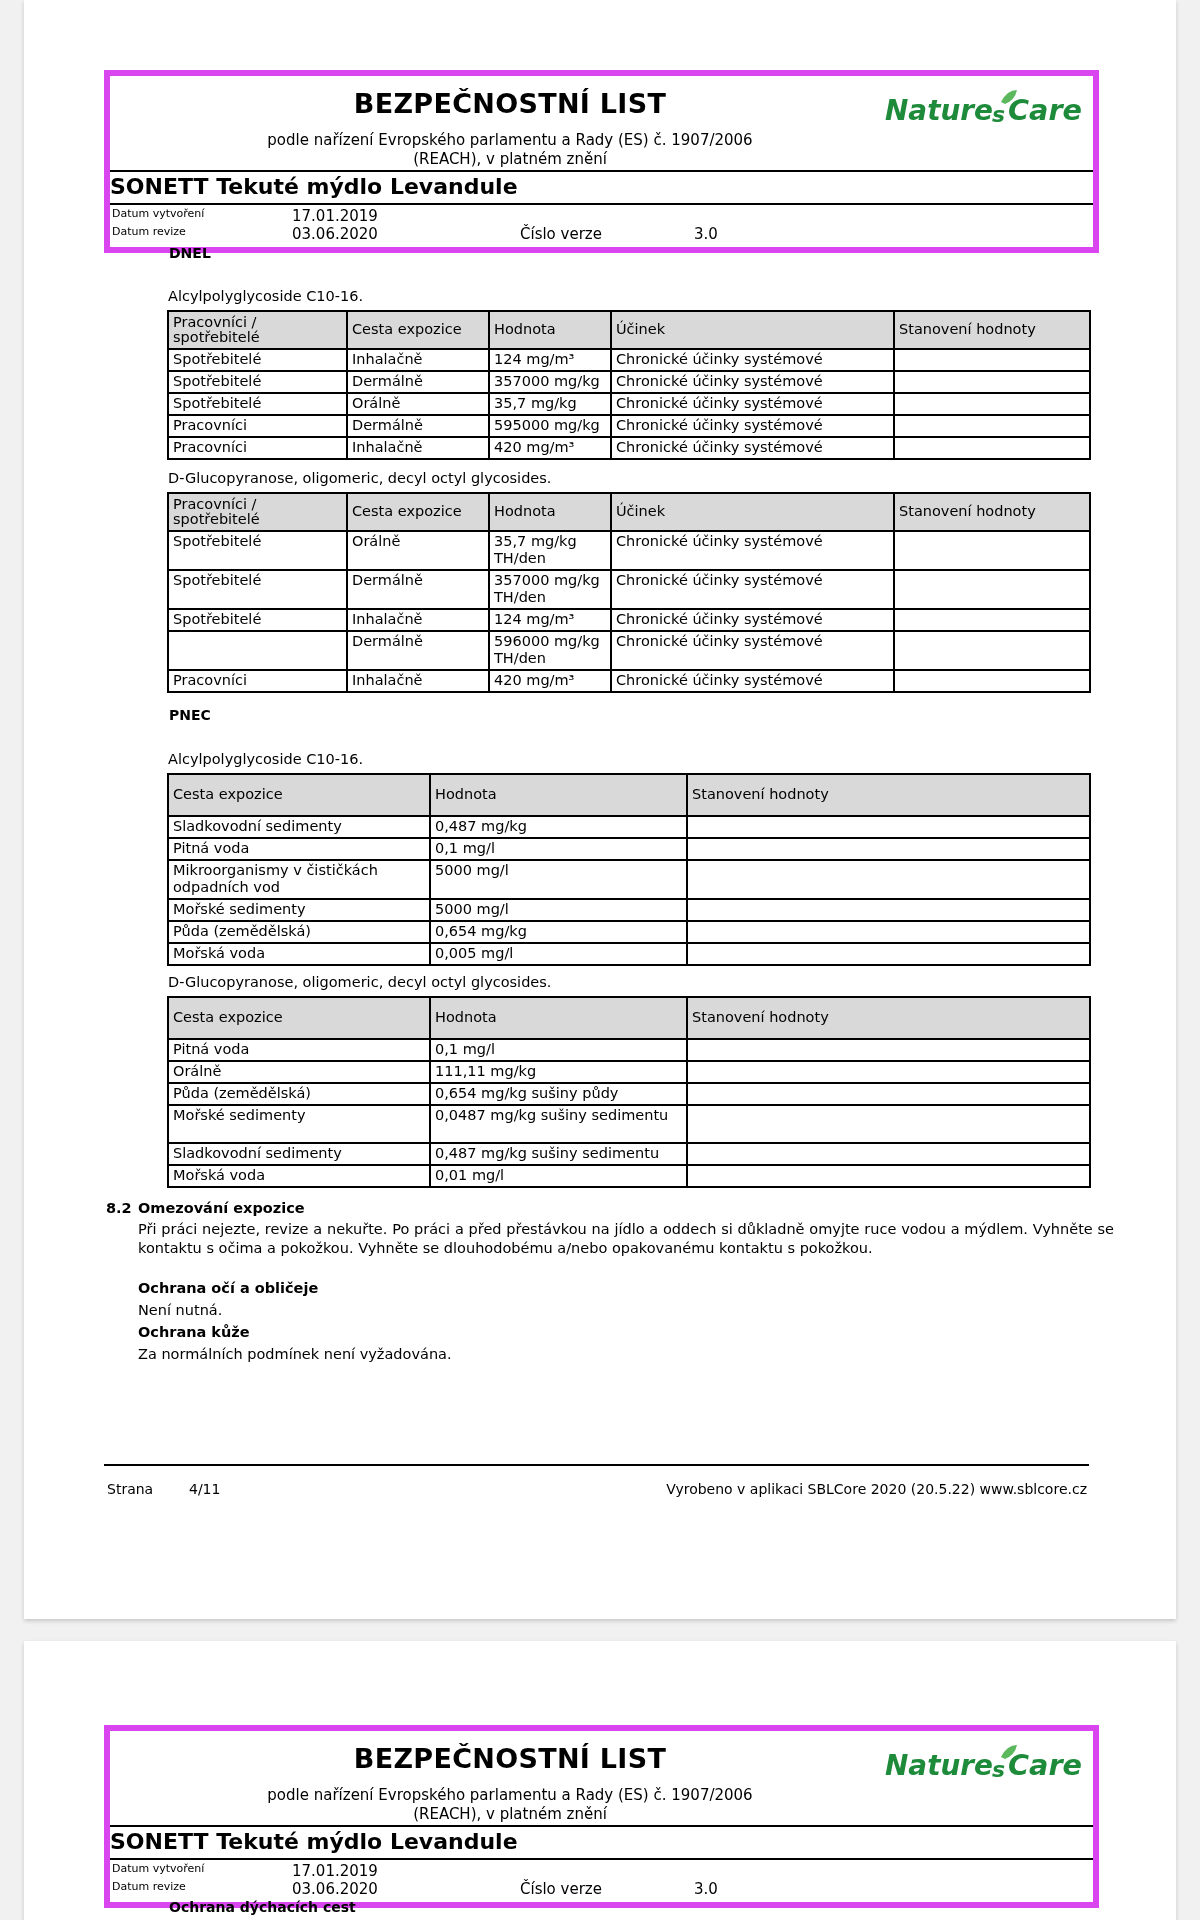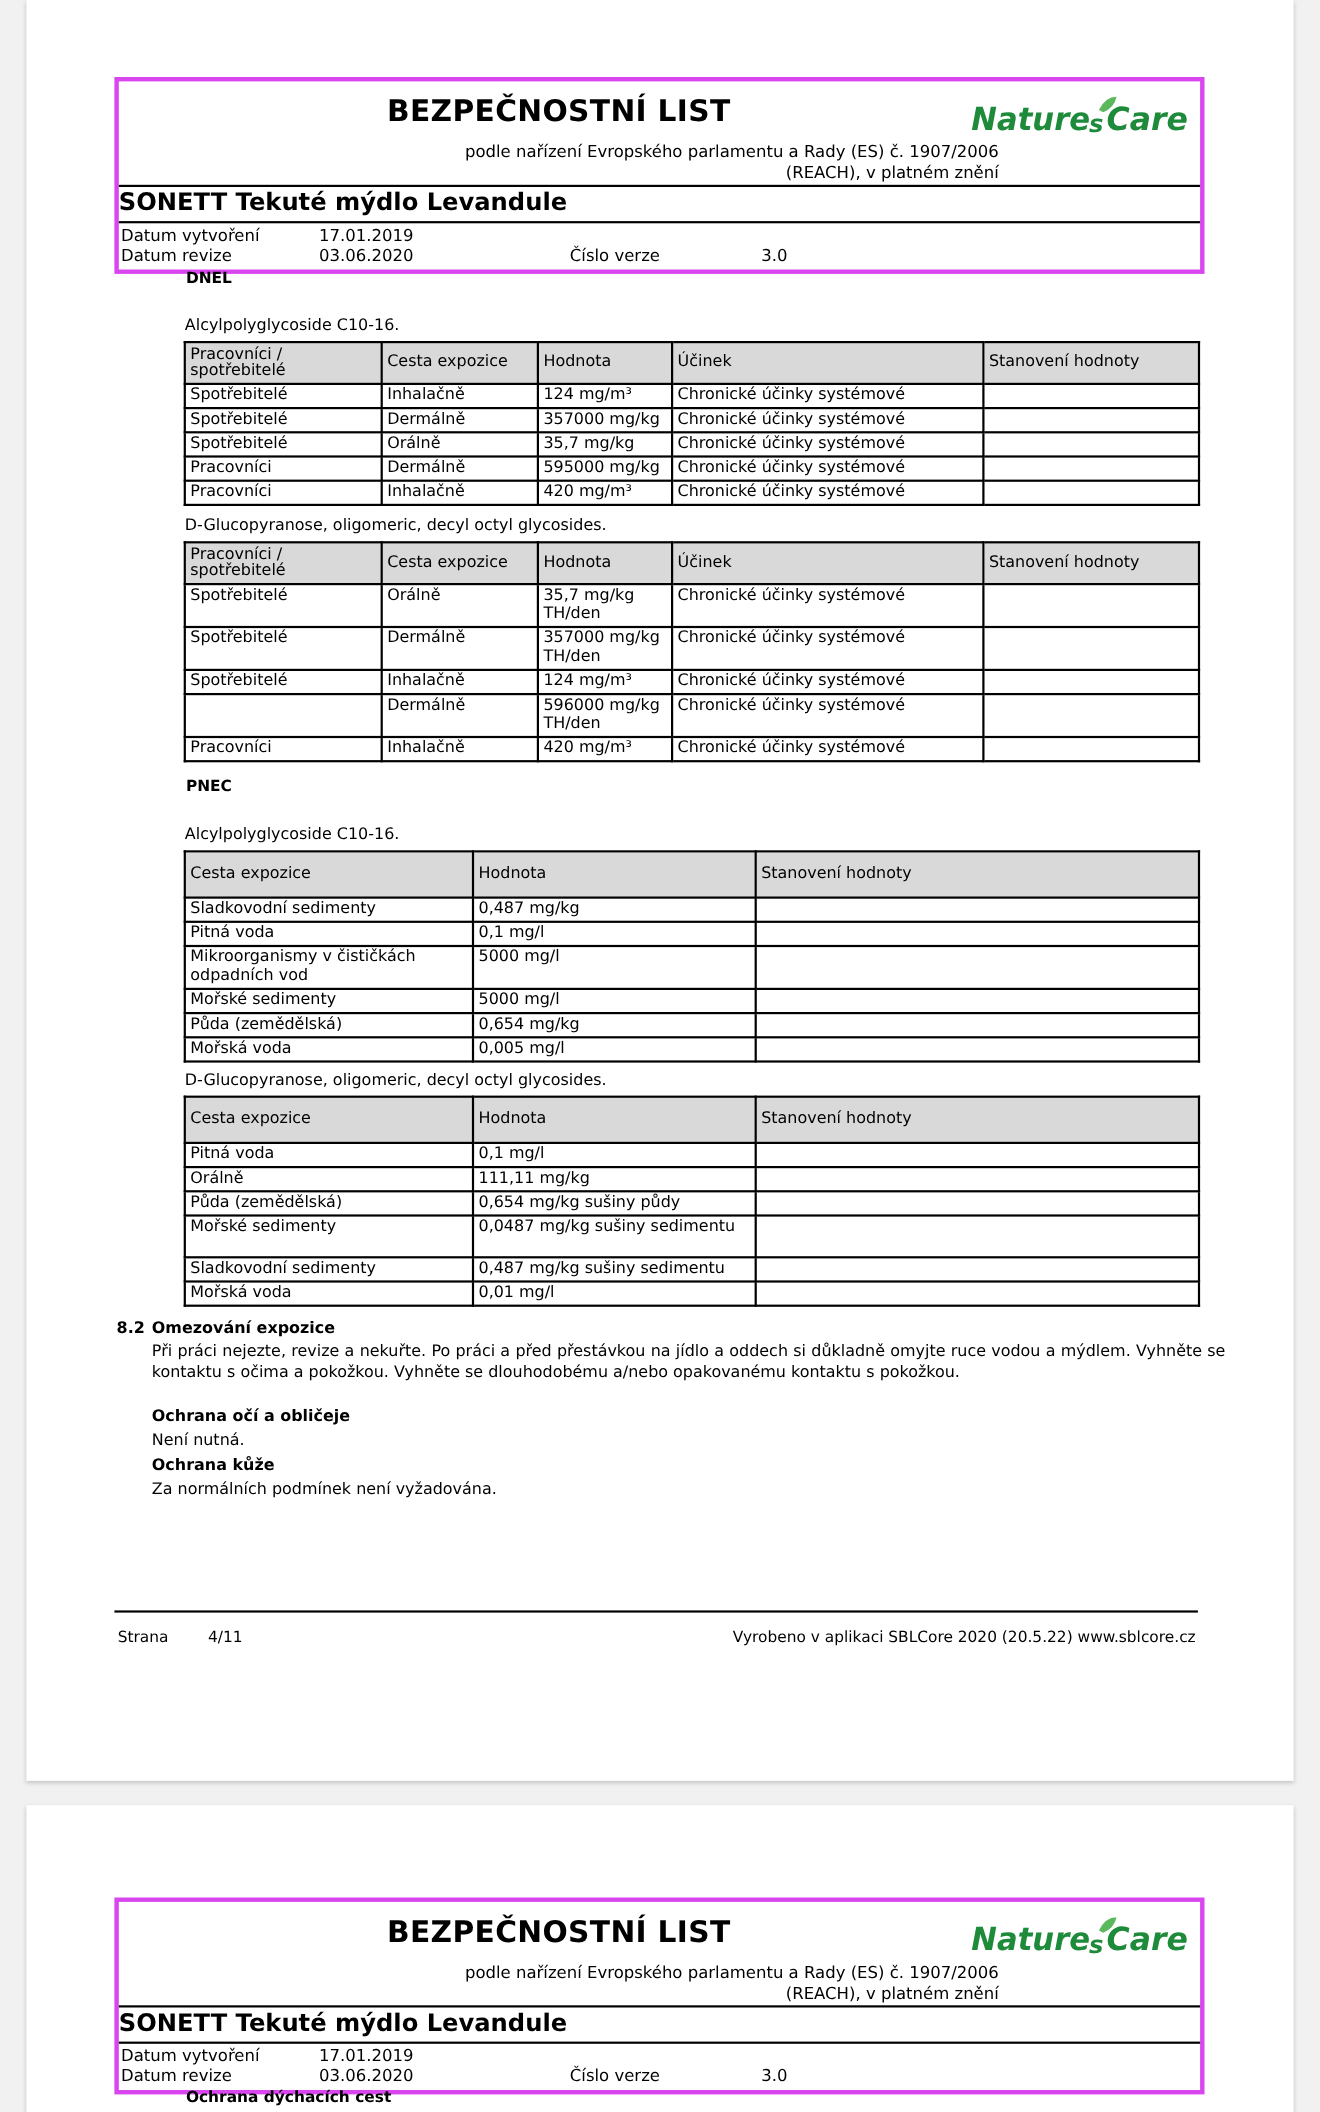--- a/index.html
+++ b/index.html
@@ -2,28 +2,28 @@
 <html><head>
 <meta charset="utf-8">
 <style>
   html, body { margin:0; padding:0; }
   body { width:1200px; height:1920px; background:#f1f1f1; position:relative; overflow:hidden;
          font-family:"DejaVu Sans", sans-serif; color:#000; }
   .page { position:absolute; left:24px; width:1152px; background:#fff; box-shadow:0 2px 4px rgba(0,0,0,0.18); }
   #page1 { top:0; height:1619px; }
   #page2 { top:1641px; height:300px; }
   
-  .hbox { position:absolute; left:80px; width:983px; border:4px solid #d946ef; background:#fff; }
+  .hbox { position:absolute; left:80px; width:983px; border:6px solid #d946ef; background:#fff; }
   .hbox .title { position:absolute; left:0; width:800px; text-align:center; top:12px; font-size:27px; font-weight:bold; letter-spacing:0.3px; }
-  .hbox .sub { position:absolute; left:0; width:800px; text-align:right; top:55px; font-size:15px; line-height:19px; }
+  .hbox .sub { position:absolute; left:0; width:800px; text-align:center; top:55px; font-size:15px; line-height:19px; }
   .hbox .logo { position:absolute; right:8px; top:12px; }
   .hbox .div1 { position:absolute; left:0; right:0; top:94px; border-top:2px solid #000; }
   .hbox .product { position:absolute; left:0; right:0; top:98px; font-size:22px; font-weight:bold; }
   .hbox .div2 { position:absolute; left:0; right:0; top:127px; border-top:2px solid #000; }
-  .hbox .drow { position:absolute; left:2px; font-size:15px; }
+  .hbox .drow { position:absolute; left:2px; font-size:11px; }
   .hbox .dval { position:absolute; font-size:15px; }
   .sec-label { position:absolute; font-size:14px; font-weight:bold; }
   .caption { position:absolute; left:144px; font-size:14.5px; }
   table.dt { position:absolute; left:143px; width:767px; border-collapse:collapse; font-size:14.5px; table-layout:fixed;border-radius:13px; }
   table.dt td, table.dt th { border:2px solid #000; padding:1px 4px 2px 4px; vertical-align:top; text-align:left; font-weight:normal; line-height:17px; overflow:hidden; white-space:nowrap; }
   table.dt th { background:#d9d9d9; vertical-align:middle; white-space:normal; line-height:17px; }
   table.dt td.wrap { white-space:normal; }
   .p-text { position:absolute; left:114px; width:976px; font-size:14.5px; line-height:19px; text-align:justify; }
   .p-head { position:absolute; left:114px; font-size:14.5px; font-weight:bold; }
   .foot-line { position:absolute; left:80px; width:985px; top:1464px; border-top:2px solid #000; }

